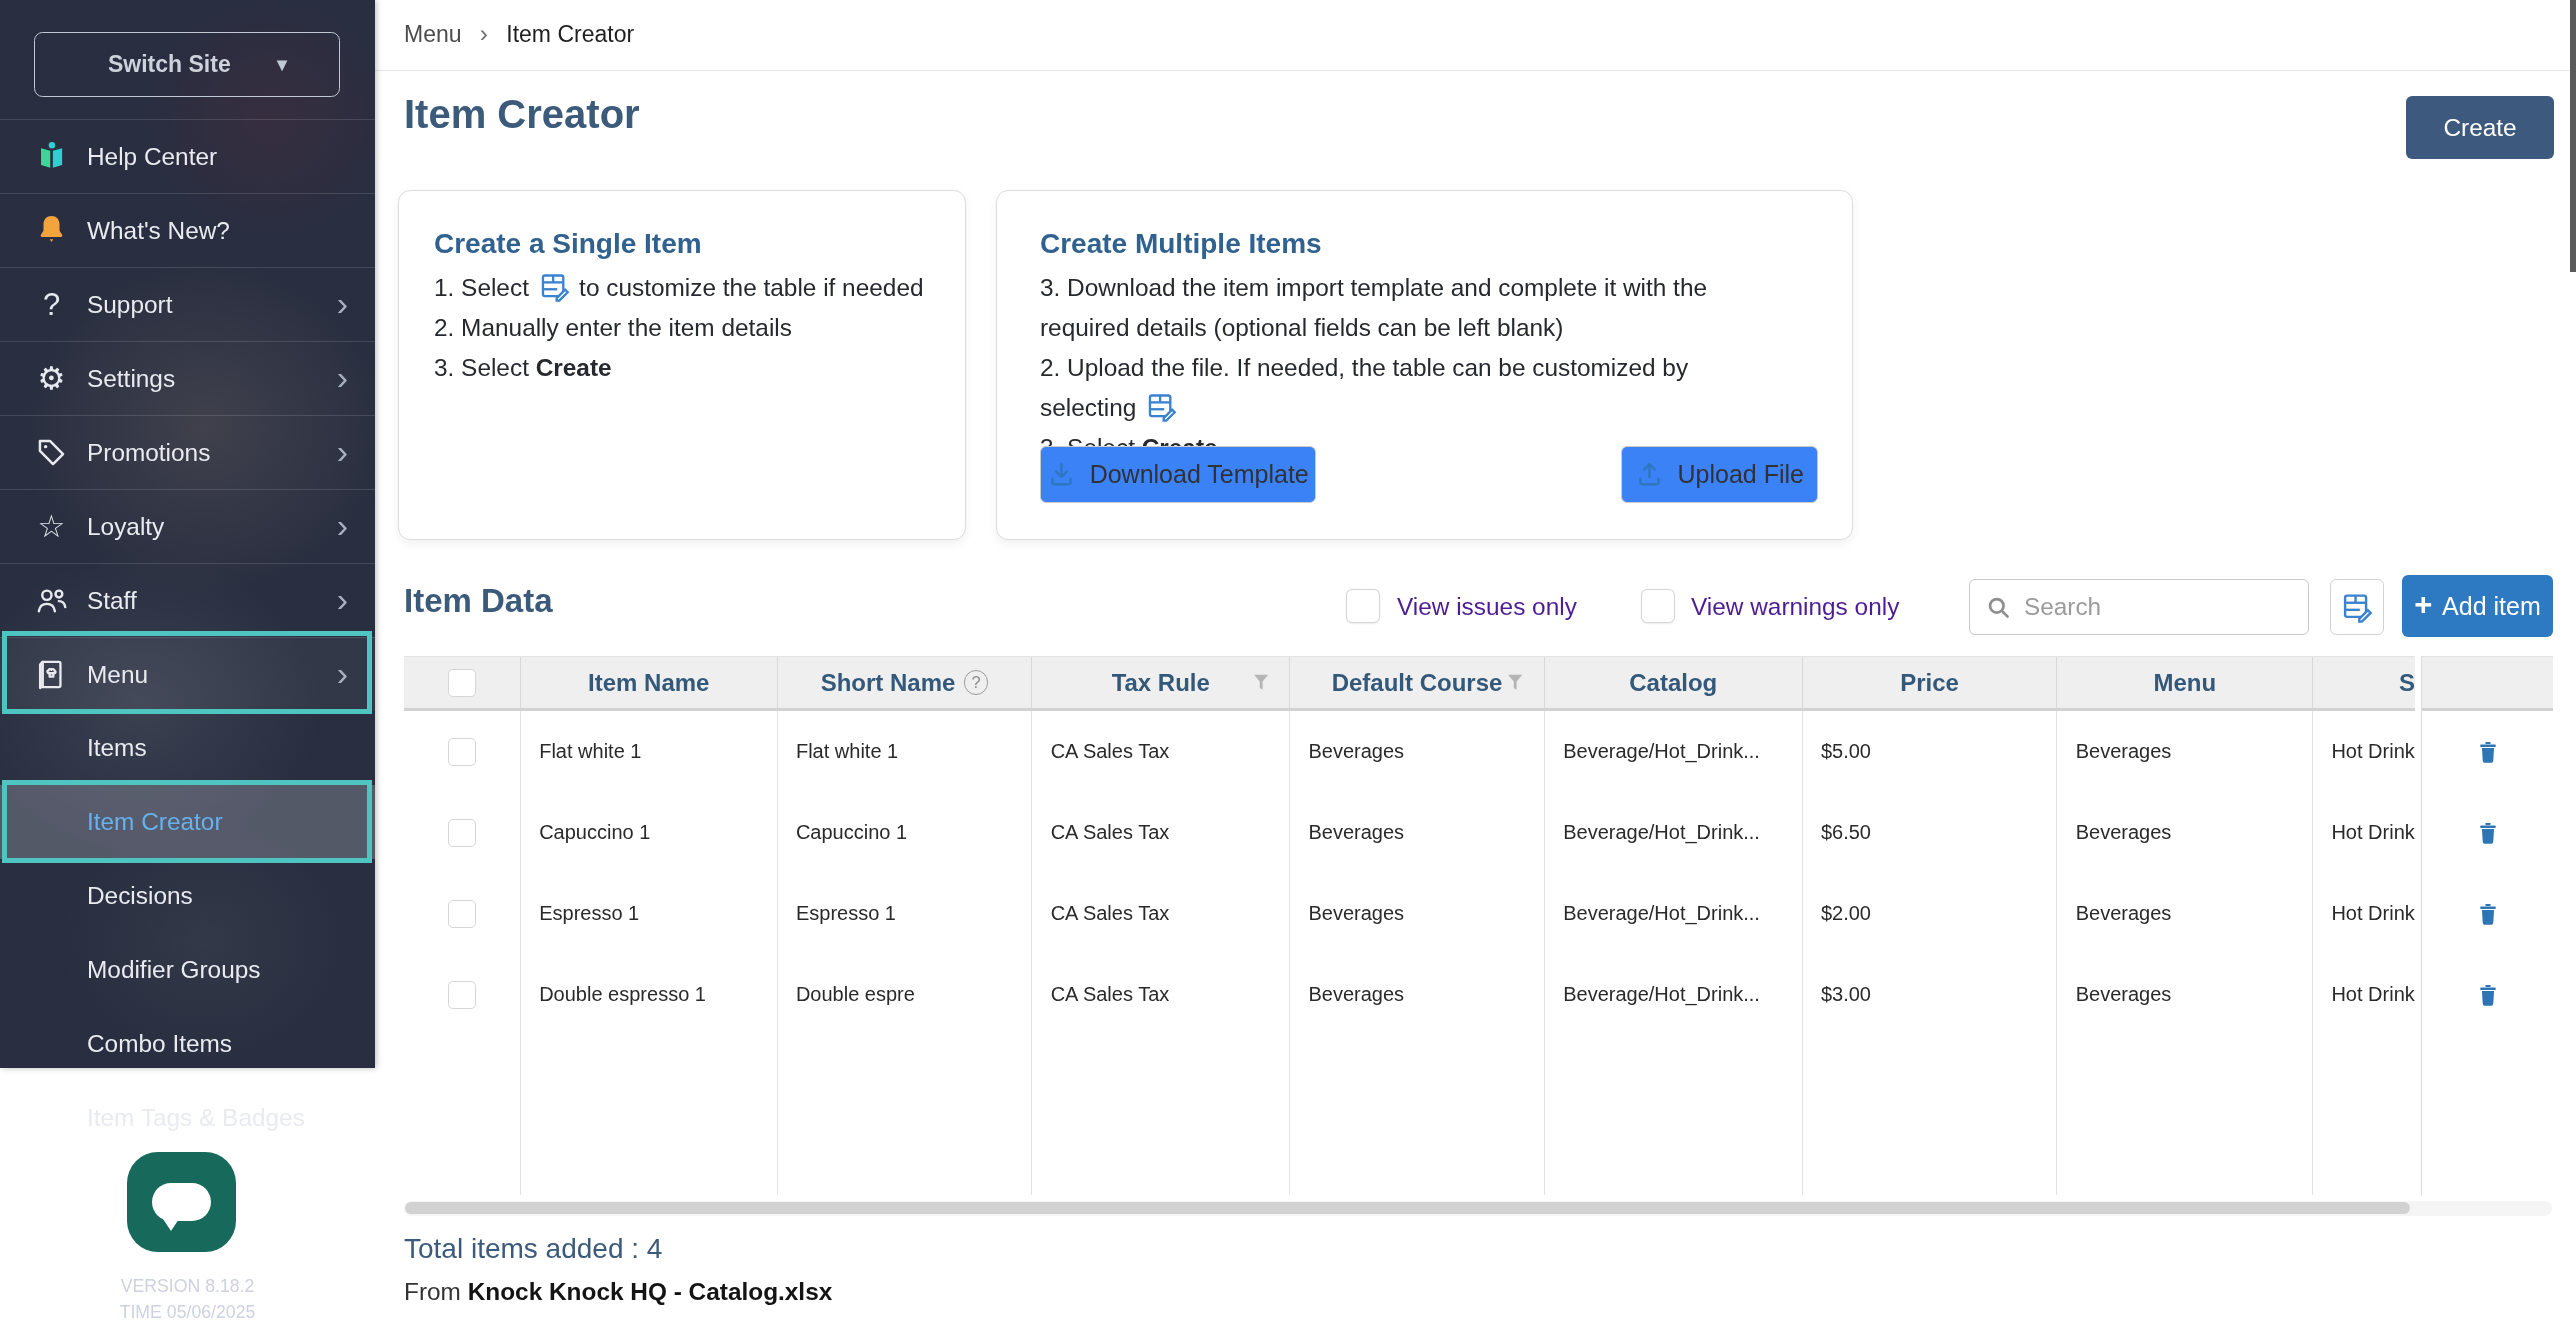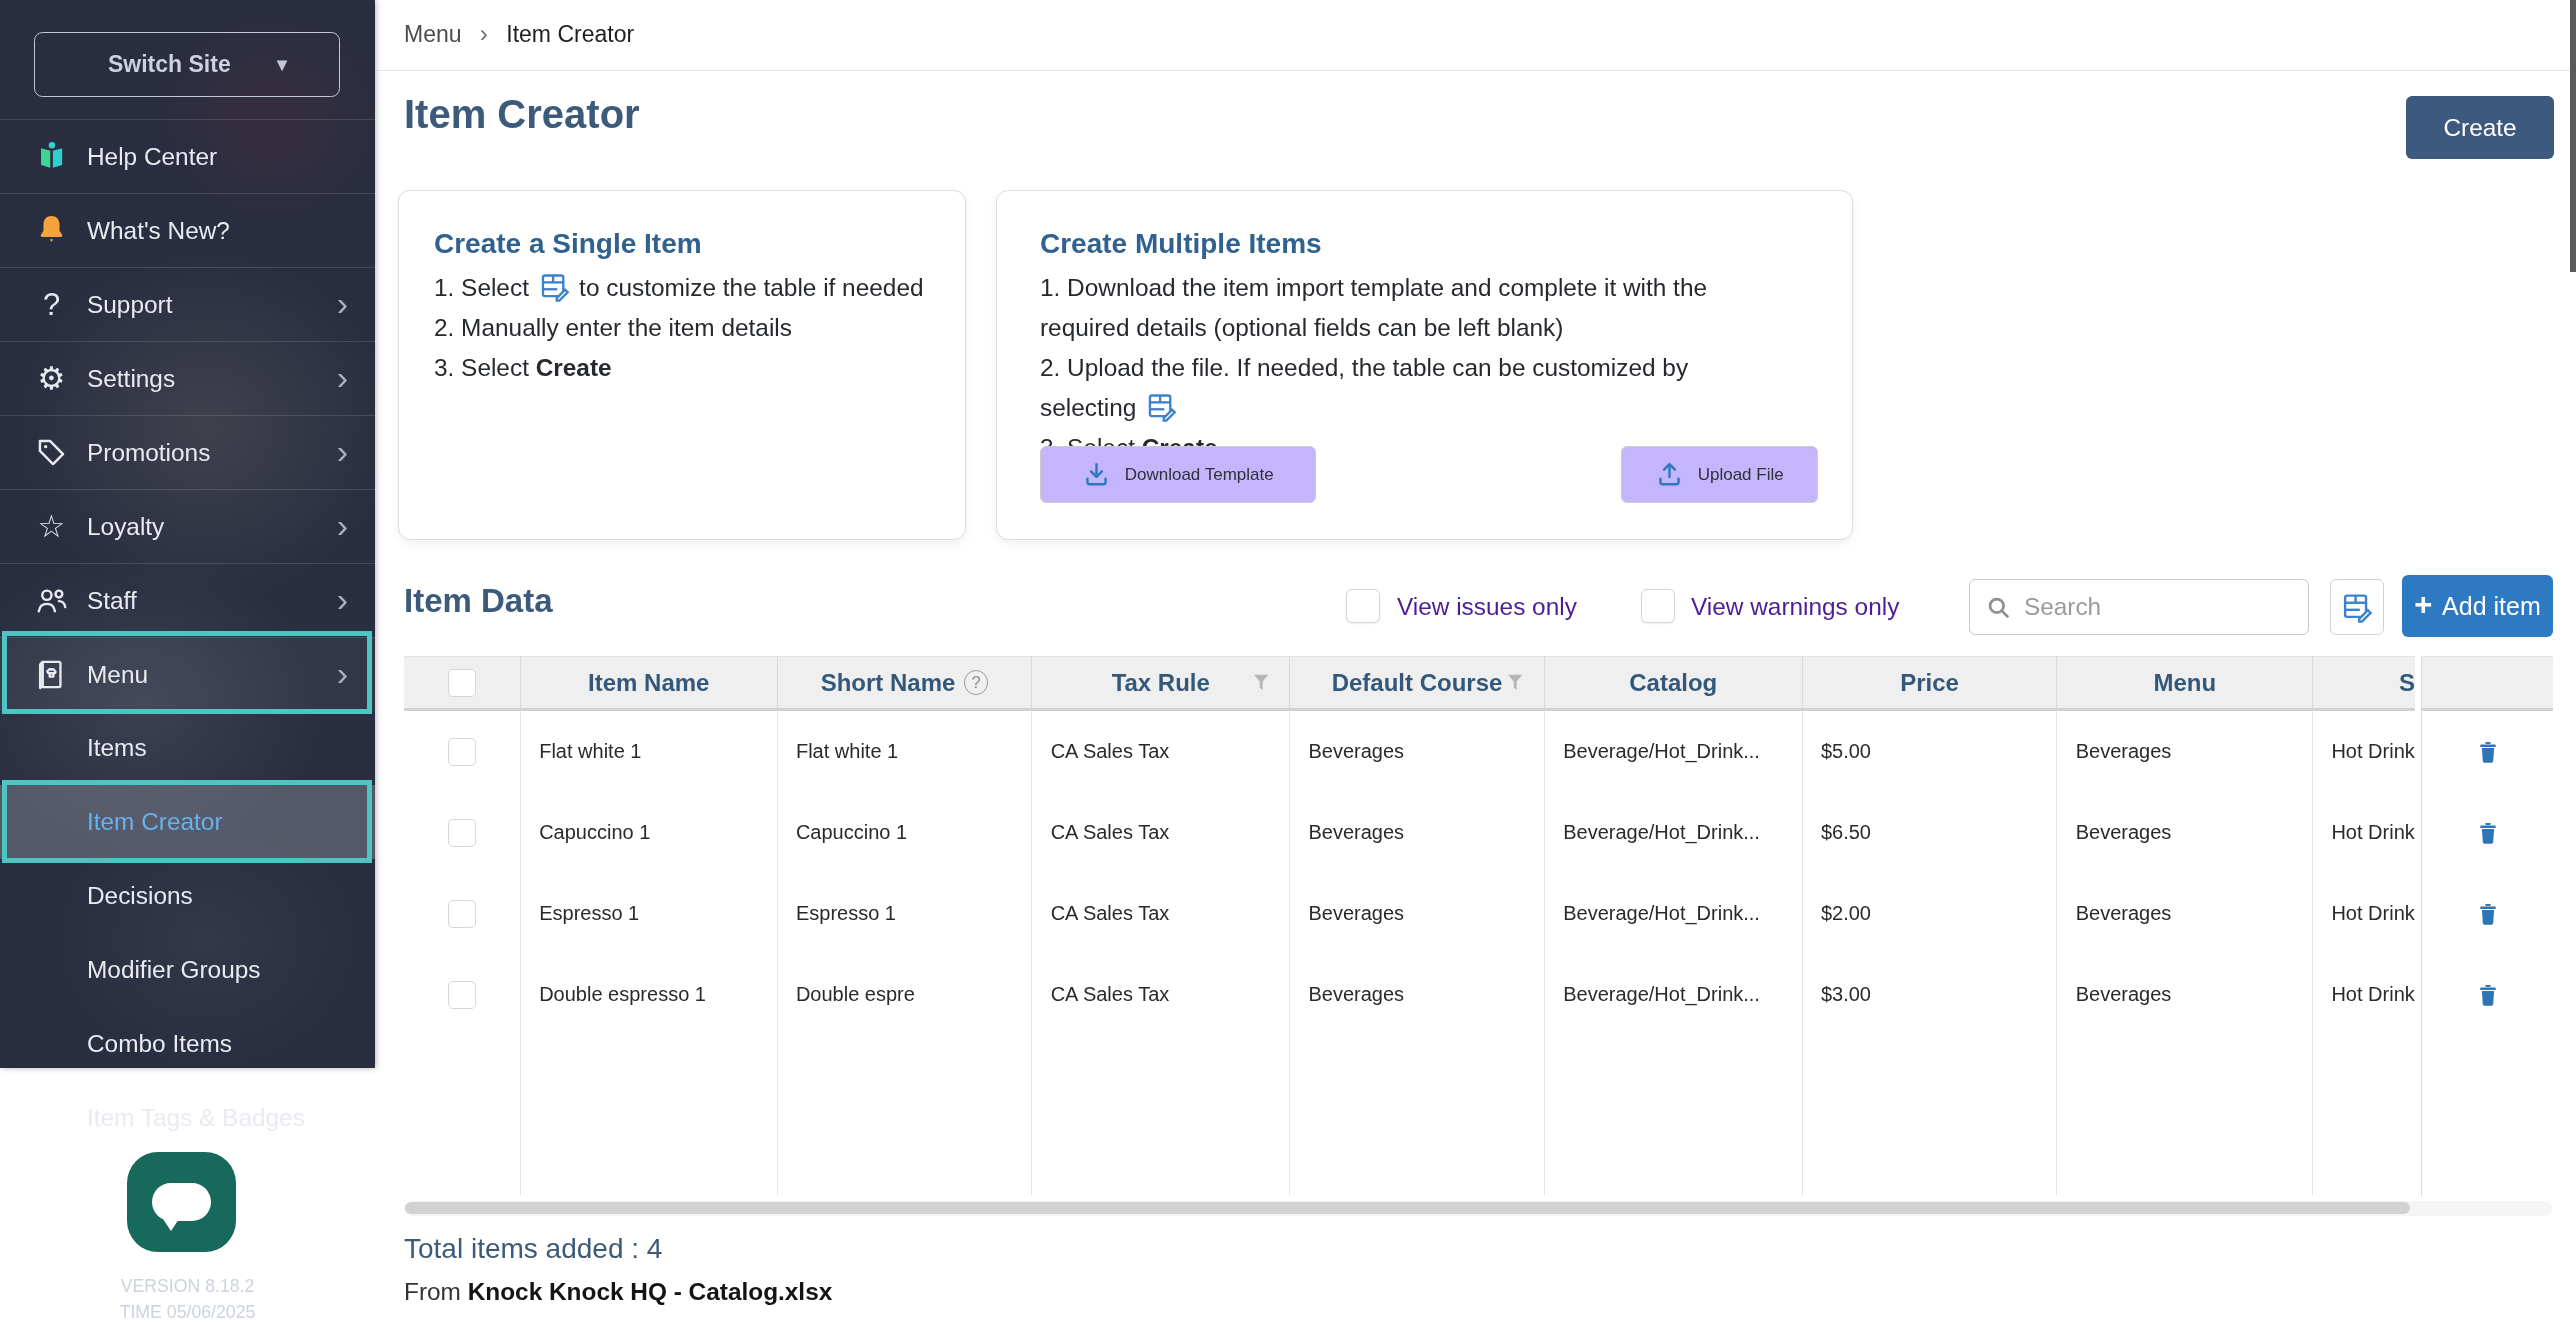--- a/index.html
+++ b/index.html
@@ -66,22 +66,22 @@
   .card-multi { left:621px; width:857px; }
   .card-title { position:absolute; left:35px; top:37px; font-size:28px; font-weight:bold; color:#30618f; }
   .card-multi .card-title { left:43px; }
   .card-steps { position:absolute; left:35px; top:77px; right:24.4px;
     font-size:24.4px; color:#26292d; line-height:40px; }
   .card-multi .card-steps { left:43px; right:61px; }
   .inline-icon { display:inline-block; width:33px; height:33px; vertical-align:-7.3px; margin:0 8.6px; }
   .inline-icon svg { width:33px; height:33px; }
   .bold { font-weight:bold; }
   .card-btn { position:absolute; top:255px; height:57px; border:1.2px solid #cccccc;
-    border-radius:6.1px; background:#c4b5fd; display:flex; align-items:center;
-    justify-content:center; gap:13.4px; font-size:17px; color:#2f3237; cursor:pointer; }
+    border-radius:6.1px; background:#3b82f6; display:flex; align-items:center;
+    justify-content:center; gap:13.4px; font-size:25px; color:#2f3237; cursor:pointer; }
   .btn-download { left:43px; width:276px; }
   .btn-upload { left:624px; width:197px; }
   .card-btn svg { width:29px; height:29px; }
 
   
   .itemdata-title { position:absolute; left:29px; top:582px; font-size:33px; font-weight:bold; color:#3c5a7a; }
   .chk { position:absolute; width:34px; height:34px; border:1.8px solid #d6d6d6; border-radius:6.1px;
     background:#fff; top:589px; cursor:pointer; box-shadow:0 0.6px 1.8px rgba(0,0,0,0.08); }
   .chk1 { left:971px; } .chk2 { left:1266px; }
   .chk-label { position:absolute; top:593px; font-size:24.4px; color:#4c1d95; }
@@ -282,21 +282,21 @@
         <div>2. Manually enter the item details</div>
         <div>
           <span>3. Select </span><span class="bold">Create</span>
         </div>
       </div>
     </div>
 
     <div class="card card-multi">
       <div class="card-title">Create Multiple Items</div>
       <div class="card-steps">
-        <div>1. Download the item import template and complete it with the required details (optional fields can be left blank)</div>
+        <div>3. Download the item import template and complete it with the required details (optional fields can be left blank)</div>
         <div>
           <span>2. Upload the file. If needed, the table can be customized by selecting</span><span class="inline-icon"><svg viewBox="0 0 24 24" fill="none" stroke="#3b82d0" stroke-width="1.7">
                 <rect x="3.6" y="4" width="14.8" height="15" rx="1.5"></rect>
                 <line x1="3.6" y1="9" x2="18.4" y2="9"></line>
                 <line x1="3.6" y1="14" x2="14" y2="14"></line>
                 <line x1="11" y1="4" x2="11" y2="9"></line>
                 <path d="M13.6 20.4l6.1-6.1 1.9 1.9-6.1 6.1h-1.9v-1.9z" fill="#ffffff"></path>
               </svg></span>
         </div>
         <div>

